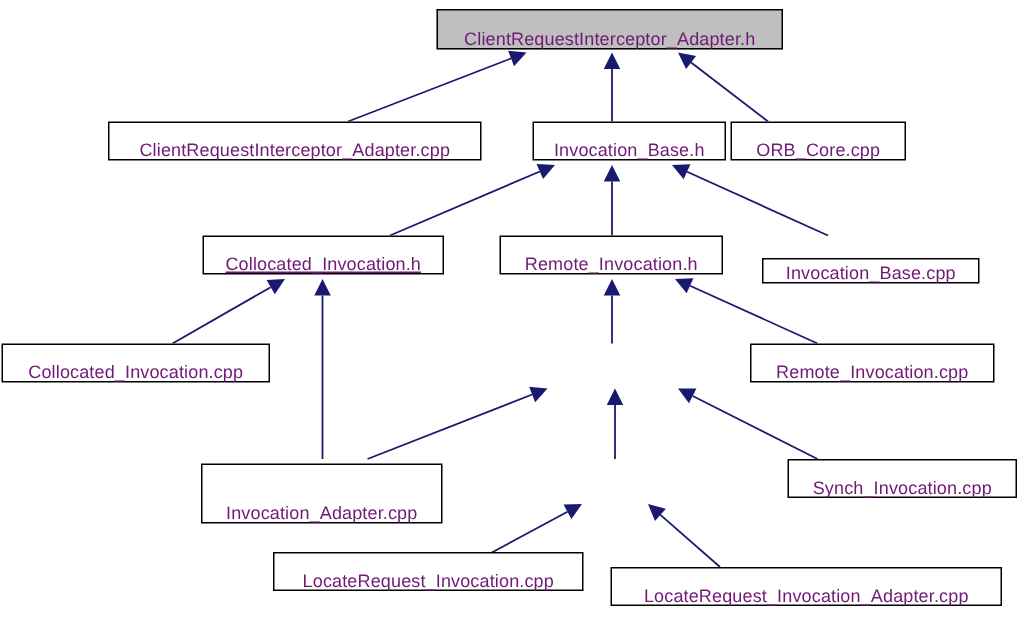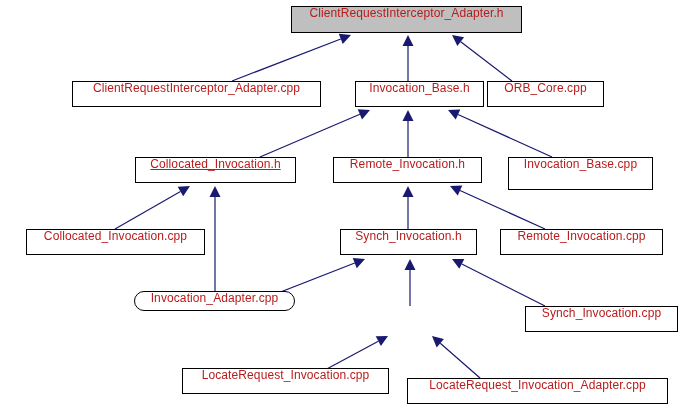--- a/index.html
+++ b/index.html
@@ -24,25 +24,25 @@
     top: 0;
     width: 688px;
     height: 411px;
     pointer-events: none;
   }
   .node {
     position: absolute;
     box-sizing: border-box;
     border: 1px solid #000000;
     background: #ffffff;
-    color: #b91c1c;
+    color: #701a75;
     font-size: 12px;
     line-height: 1;
     display: flex;
-    align-items: flex-start;
+    align-items: flex-end;
     justify-content: center;
     white-space: nowrap;
     letter-spacing: 0.1px;
     z-index: 2;
   }
   .node.highlight {
     background: #bfbfbf;
     border: 1px solid #000000;
   }
   .node-label {
@@ -127,33 +127,30 @@
     </div>
     <div class="node" style="left: 487px; top: 81px; width: 117px; height: 26px;">
       <span class="node-label">ORB_Core.cpp</span>
     </div>
     <div class="node" style="left: 135px; top: 157px; width: 161px; height: 26px; text-decoration: underline;">
       <span class="node-label">Collocated_Invocation.h</span>
     </div>
     <div class="node" style="left: 333px; top: 157px; width: 149px; height: 26px;">
       <span class="node-label">Remote_Invocation.h</span>
     </div>
-    <div class="node" style="left: 508px; top: 157px; width: 145px; height: 33px;">
+    <div class="node" style="left: 508px; top: 172px; width: 145px; height: 17px;">
       <span class="node-label">Invocation_Base.cpp</span>
     </div>
-    <div class="node" style="left: 26px; top: 229px; width: 179px; height: 26px;">
+    <div class="node" style="left: 1px; top: 229px; width: 179px; height: 26px;">
       <span class="node-label">Collocated_Invocation.cpp</span>
-    </div>
-    <div class="node" style="left: 340px; top: 229px; width: 137px; height: 26px;">
-      <span class="node-label">Synch_Invocation.h</span>
     </div>
     <div class="node" style="left: 500px; top: 229px; width: 163px; height: 26px;">
       <span class="node-label">Remote_Invocation.cpp</span>
     </div>
-    <div class="node" style="left: 134px; top: 291px; width: 161px; height: 20px; border-radius: 13px;">
+    <div class="node" style="left: 134px; top: 309px; width: 161px; height: 40px;">
       <span class="node-label">Invocation_Adapter.cpp</span>
     </div>
     <div class="node" style="left: 525px; top: 306px; width: 153px; height: 26px;">
       <span class="node-label">Synch_Invocation.cpp</span>
     </div>
     <div class="node" style="left: 182px; top: 368px; width: 207px; height: 26px;">
       <span class="node-label">LocateRequest_Invocation.cpp</span>
     </div>
     <div class="node" style="left: 407px; top: 378px; width: 261px; height: 26px;">
       <span class="node-label">LocateRequest_Invocation_Adapter.cpp</span>

